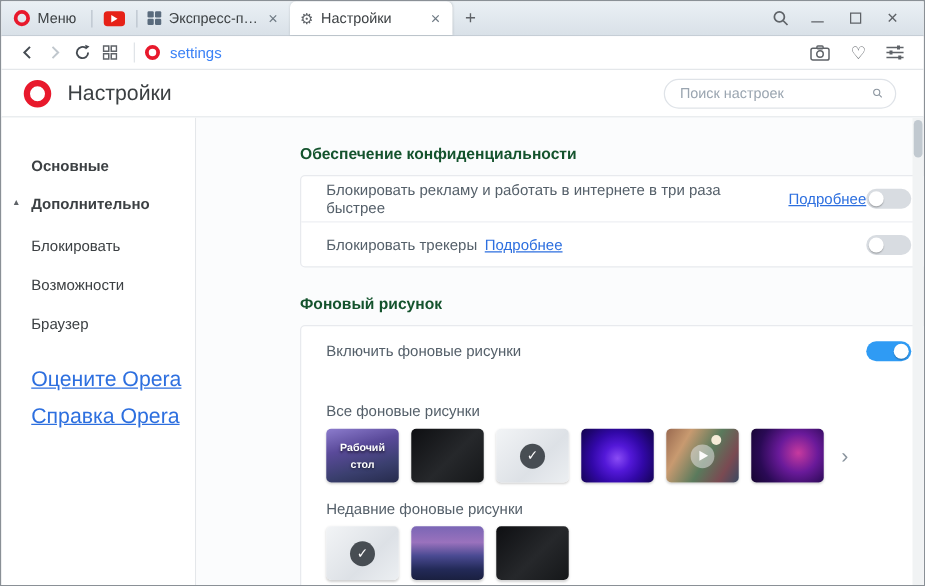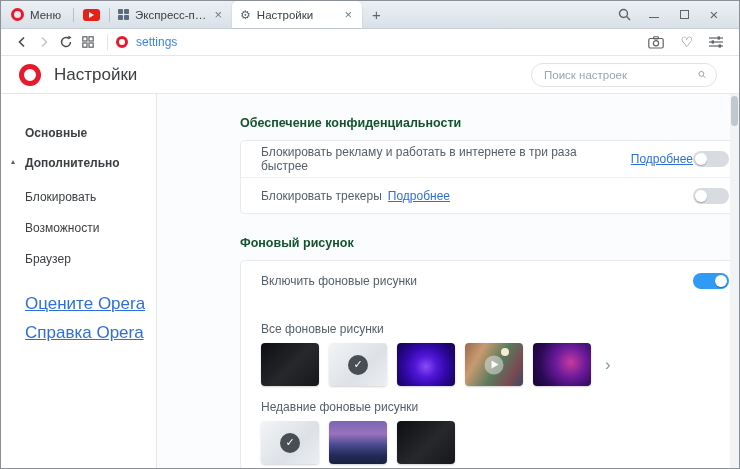--- a/index.html
+++ b/index.html
@@ -247,20 +247,23 @@
       <div class="card">
         <div class="wp-row-toggle">
           <span class="row-label">Включить фоновые рисунки</span>
           <span class="toggle on">
               <span class="knob"></span>
             </span>
         </div>
 
         <div class="wp-label">Все фоновые рисунки</div>
         <div class="thumb-row">
+          <div class="thumb t-desktop">
+            <span class="thumb-text">Рабочий стол</span>
+          </div>
           <div class="thumb t-dark"></div>
           <div class="thumb t-light">
             <span class="check-badge">✓</span>
           </div>
           <div class="thumb t-vortex"></div>
           <div class="thumb t-video">
             <span class="moon"></span>
             <span class="play-badge">
                 <i></i>
               </span>

